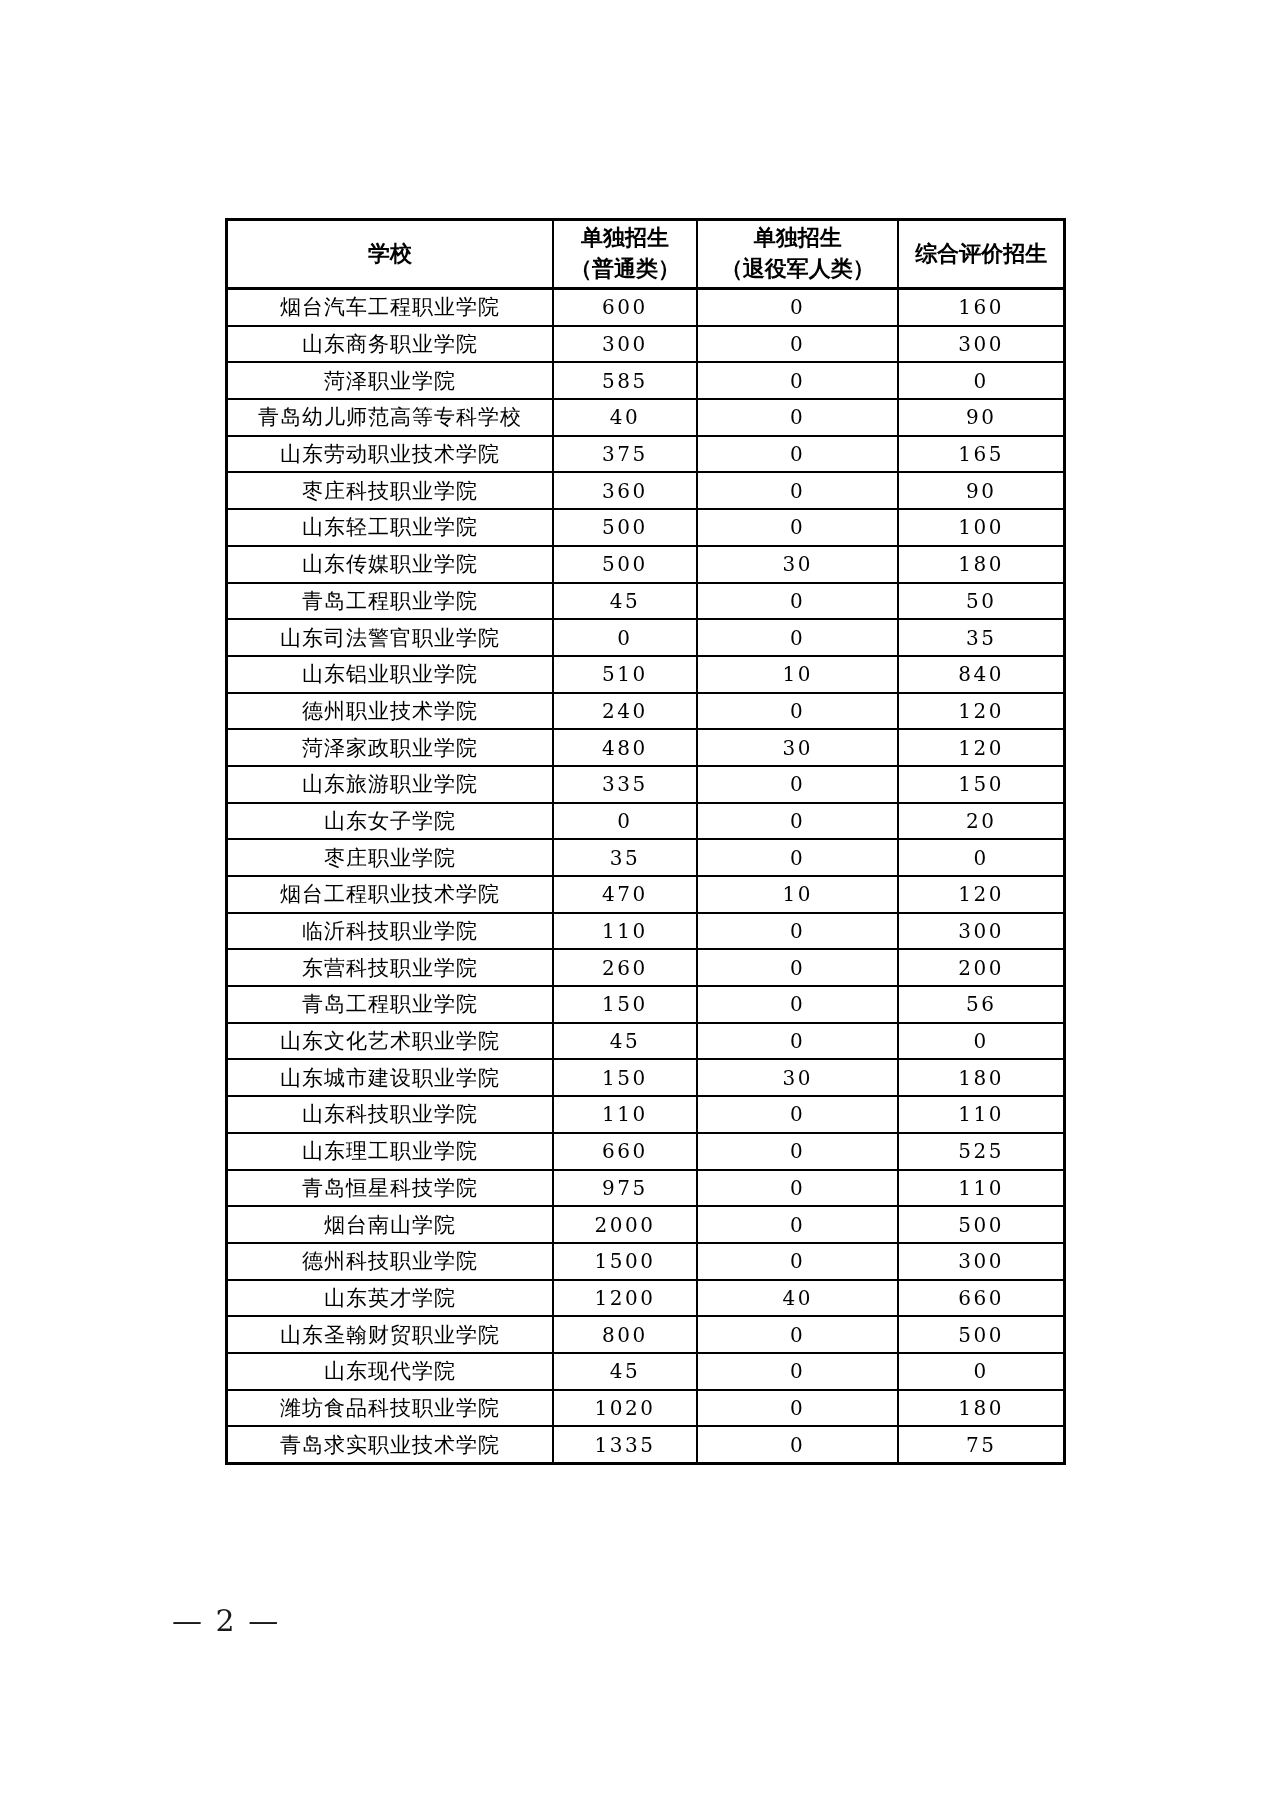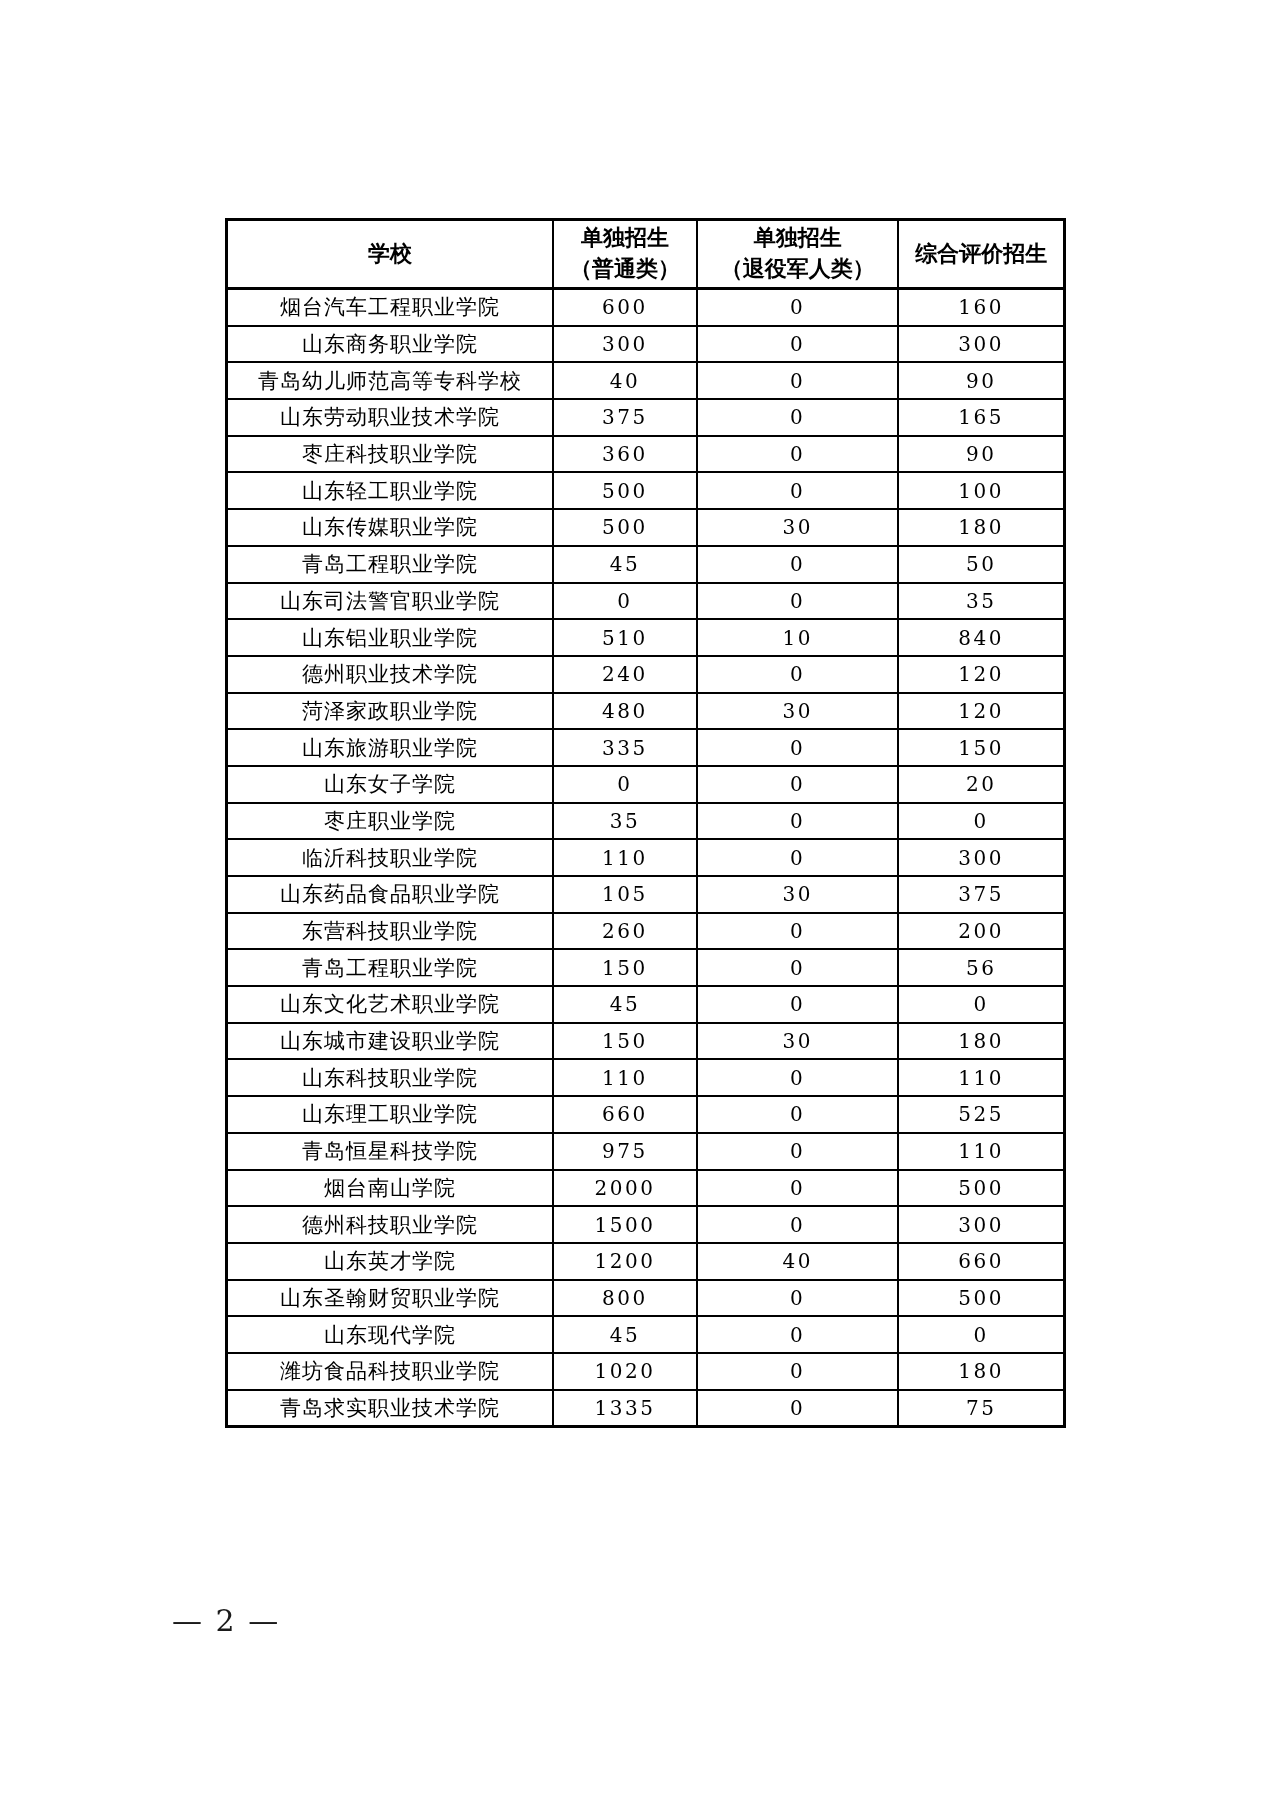--- a/index.html
+++ b/index.html
@@ -103,20 +103,26 @@
           <td class="num">0</td>
           <td class="num">160</td>
         </tr>
         <tr>
           <td class="school">山东商务职业学院</td>
           <td class="num">300</td>
           <td class="num">0</td>
           <td class="num">300</td>
         </tr>
         <tr>
+          <td class="school">菏泽职业学院</td>
+          <td class="num">585</td>
+          <td class="num">0</td>
+          <td class="num">0</td>
+        </tr>
+        <tr>
           <td class="school">青岛幼儿师范高等专科学校</td>
           <td class="num">40</td>
           <td class="num">0</td>
           <td class="num">90</td>
         </tr>
         <tr>
           <td class="school">山东劳动职业技术学院</td>
           <td class="num">375</td>
           <td class="num">0</td>
           <td class="num">165</td>
@@ -181,30 +187,30 @@
           <td class="num">0</td>
           <td class="num">20</td>
         </tr>
         <tr>
           <td class="school">枣庄职业学院</td>
           <td class="num">35</td>
           <td class="num">0</td>
           <td class="num">0</td>
         </tr>
         <tr>
+          <td class="school">烟台工程职业技术学院</td>
+          <td class="num">470</td>
+          <td class="num">10</td>
+          <td class="num">120</td>
+        </tr>
+        <tr>
           <td class="school">临沂科技职业学院</td>
           <td class="num">110</td>
           <td class="num">0</td>
           <td class="num">300</td>
-        </tr>
-        <tr>
-          <td class="school">山东药品食品职业学院</td>
-          <td class="num">105</td>
-          <td class="num">30</td>
-          <td class="num">375</td>
         </tr>
         <tr>
           <td class="school">东营科技职业学院</td>
           <td class="num">260</td>
           <td class="num">0</td>
           <td class="num">200</td>
         </tr>
         <tr>
           <td class="school">青岛工程职业学院</td>
           <td class="num">150</td>

